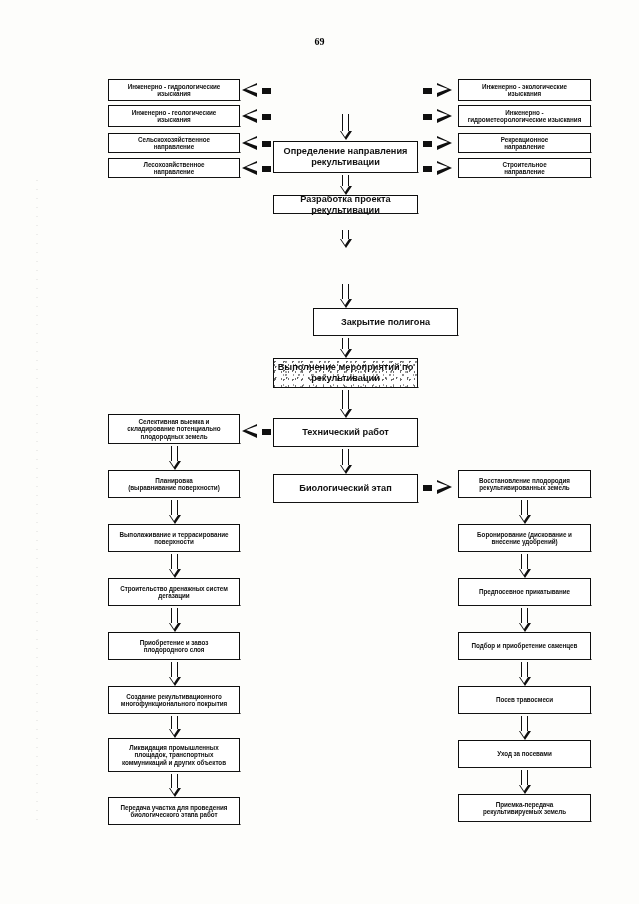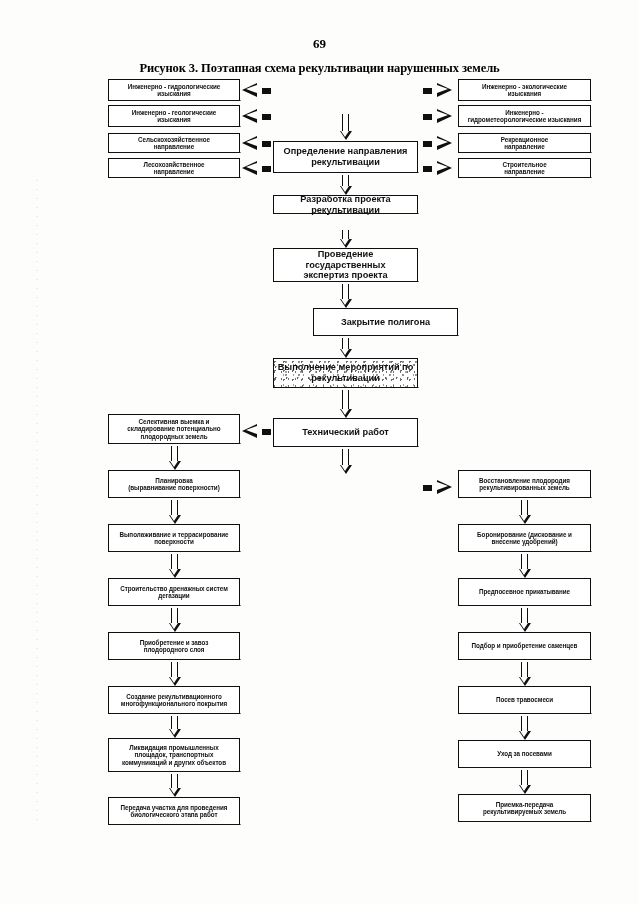--- a/index.html
+++ b/index.html
@@ -13,21 +13,21 @@
   }
   .page{
     position:absolute;inset:0;
     background:#fdfdfb;
   }
   
   .page-number{
     position:absolute;top:36px;left:0;width:639px;
     text-align:center;
     font-family:"Liberation Serif", serif;
-    font-weight:bold;font-size:13px;
+    font-weight:bold;font-size:10px;
   }
   .fig-title{
     position:absolute;top:61px;left:0;width:639px;
     text-align:center;
     font-family:"Liberation Serif", serif;
     font-weight:bold;font-size:12.5px;
     letter-spacing:-0.1px;
   }
   
   .box{
@@ -129,21 +129,20 @@
     background:repeating-linear-gradient(180deg,
       rgba(0,0,0,.18) 0 1px, transparent 1px 9px);
   }
 </style>
 </head>
 <body>
 
 <div class="page">
 
   <div class="page-number">69</div>
-  <div class="fig-title">Рисунок 3. Поэтапная схема рекультивации нарушенных земель</div>
 
   <div class="box sm" style="left:108px;top:79px;width:132px;height:22px;">
     <span>Инженерно - гидрологические<br>изыскания</span>
     </div>
   <div class="box sm" style="left:108px;top:105px;width:132px;height:22px;">
     <span>Инженерно - геологические<br>изыскания</span>
     </div>
   <div class="box sm" style="left:108px;top:133px;width:132px;height:20px;">
     <span>Сельскохозяйственное<br>направление</span>
     </div>
@@ -215,23 +214,20 @@
 
   <div class="box md" style="left:273px;top:195px;width:145px;height:19px;">
     <span>Разработка проекта<br>рекультивации</span>
     </div>
 
   <div class="vconn" style="left:339px;top:230px;height:18px;">
     <i class="shaft"></i>
       <i class="head"></i>
     </div>
 
-  <div class="box md" style="left:273px;top:248px;width:145px;height:34px;">
-    <span>Проведение государственных<br>экспертиз проекта</span>
-    </div>
 
   <div class="vconn" style="left:339px;top:284px;height:24px;">
     <i class="shaft"></i>
       <i class="head"></i>
     </div>
 
   <div class="box md" style="left:273px;top:308px;width:145px;height:28px;margin-left:40px;">
     <span>Закрытие полигона</span>
     </div>
 
@@ -251,20 +247,23 @@
 
   <div class="box md" style="left:273px;top:418px;width:145px;height:29px;">
     <span>Технический работ</span>
     </div>
 
   <div class="vconn" style="left:339px;top:449px;height:25px;">
     <i class="shaft"></i>
       <i class="head"></i>
     </div>
 
+  <div class="box md" style="left:273px;top:474px;width:145px;height:29px;">
+    <span>Биологический этап</span>
+    </div>
 
   <div class="harrow left" style="left:242px;top:424px;">
       <i class="tri"></i>
       <i class="tail"></i>
     </div>
   <div class="harrow right" style="left:422px;top:480px;">
       <i class="tri"></i>
       <i class="tail"></i>
     </div>
 

